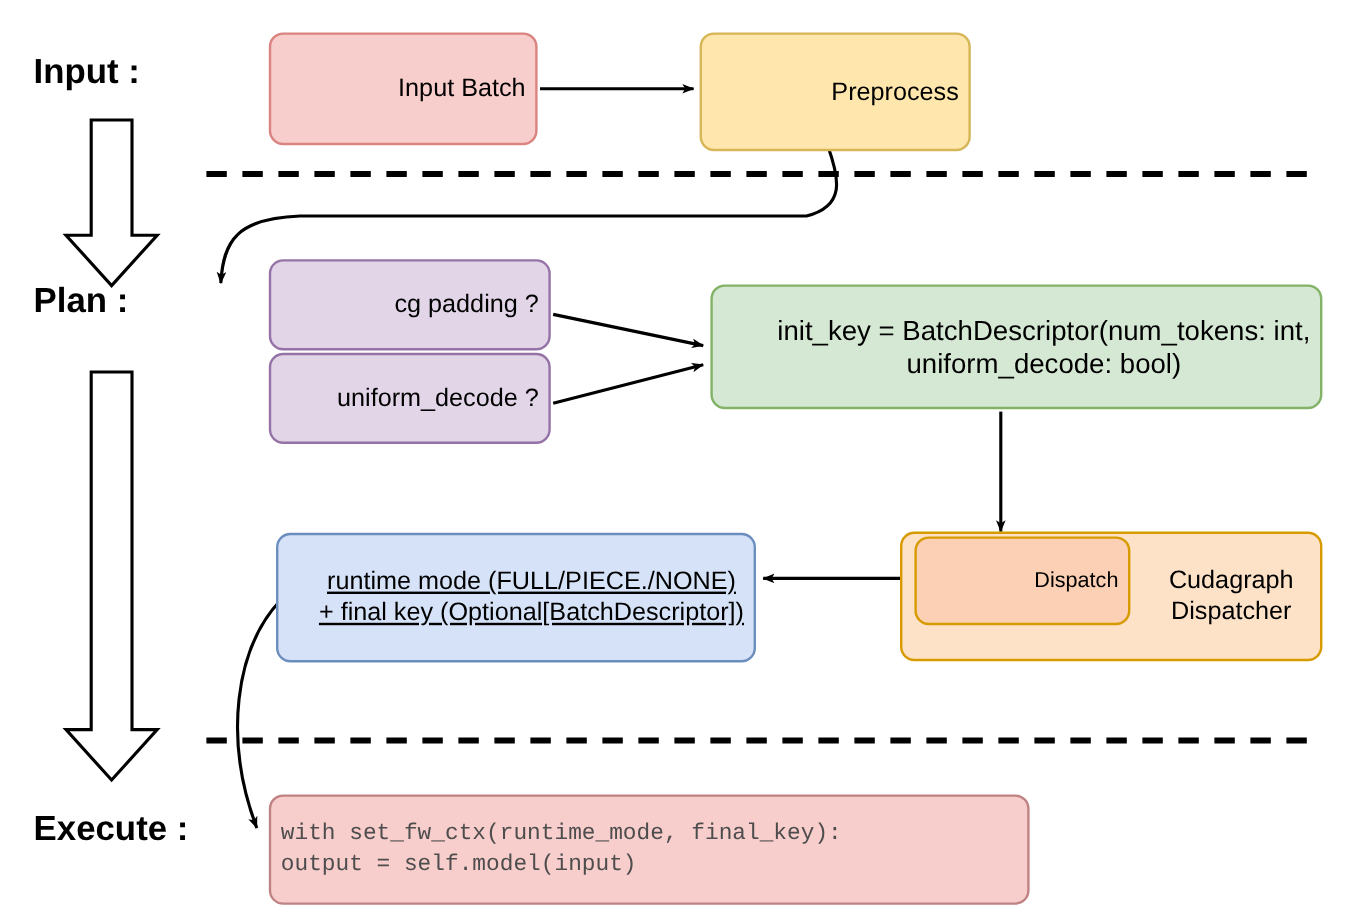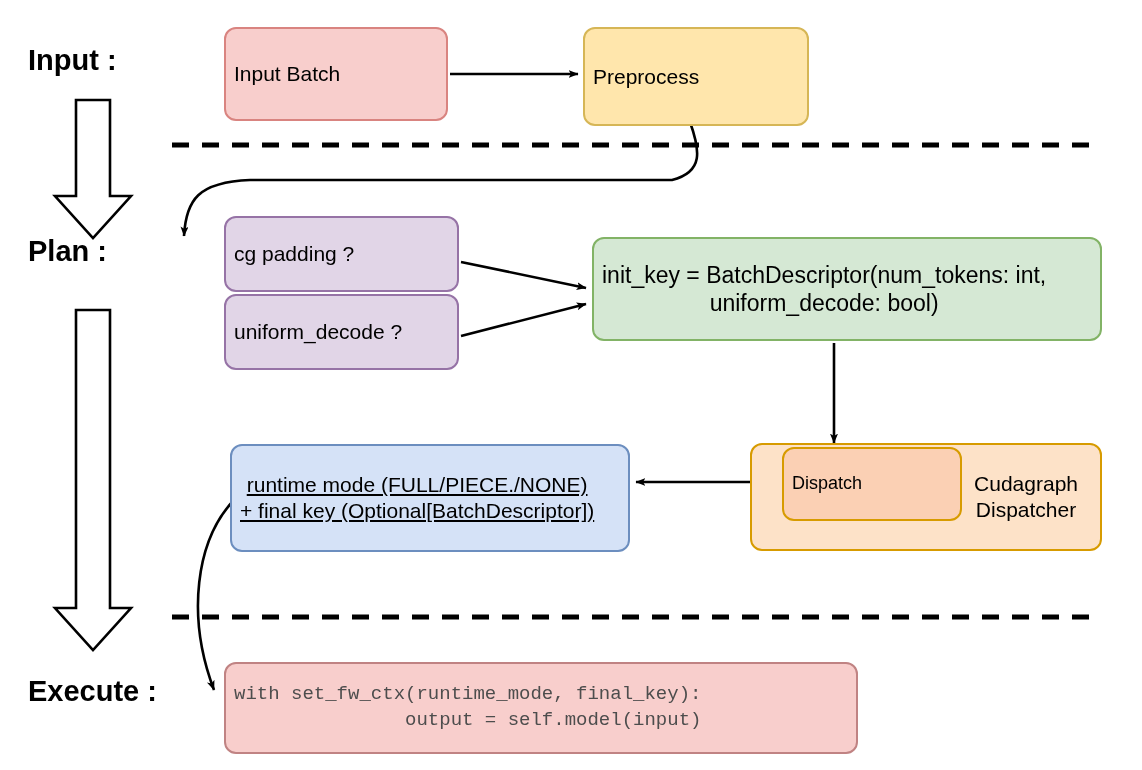--- a/index.html
+++ b/index.html
@@ -32,21 +32,21 @@
     letter-spacing: 0px;
   }
   .node {
     position: absolute;
     box-sizing: border-box;
     border-radius: 12px;
     border-style: solid;
     border-width: 2px;
     display: flex;
     align-items: center;
-    justify-content: flex-start;
+    justify-content: flex-end;
     text-align: center;
     color: #000000;
     line-height: 1.22;
     padding: 4px 8px;
   }
   .node-text { display: block; white-space: pre-line; }
 
   .n-input-batch {
     left: 224px; top: 27px; width: 224px; height: 94px;
     background: #f8cecc; border-color: #d98480;
@@ -76,37 +76,36 @@
     left: 750px; top: 443px; width: 352px; height: 108px;
     background: #fde2c8; border-color: #d79b00;
     font-size: 21px;
     justify-content: flex-end;
     padding-right: 22px;
   }
   .n-dispatch {
     left: 762px; top: 447px; width: 180px; height: 74px;
     background: #fbd0b4; border-color: #d79b00;
     font-size: 18px;
-    margin-left: 20px;
   }
   .n-runtime-mode {
     left: 230px; top: 444px; width: 400px; height: 108px;
     background: #d5e2f7; border-color: #6c8ebf;
     font-size: 21px;
     text-decoration: underline;
   }
   .n-code {
     left: 224px; top: 662px; width: 634px; height: 92px;
     background: #f8cecc; border-color: #c08383;
     font-family: "Liberation Mono", monospace;
     font-size: 19px;
     color: #4d4d4d;
     justify-content: flex-start;
     align-items: center;
-    text-align: right;
+    text-align: left;
     padding-left: 8px;
     line-height: 1.35;
   }
 </style>
 </head>
 <body>
 
 <div id="stage">
 
   <svg id="edges" viewBox="0 0 1142 770" xmlns="http://www.w3.org/2000/svg">

